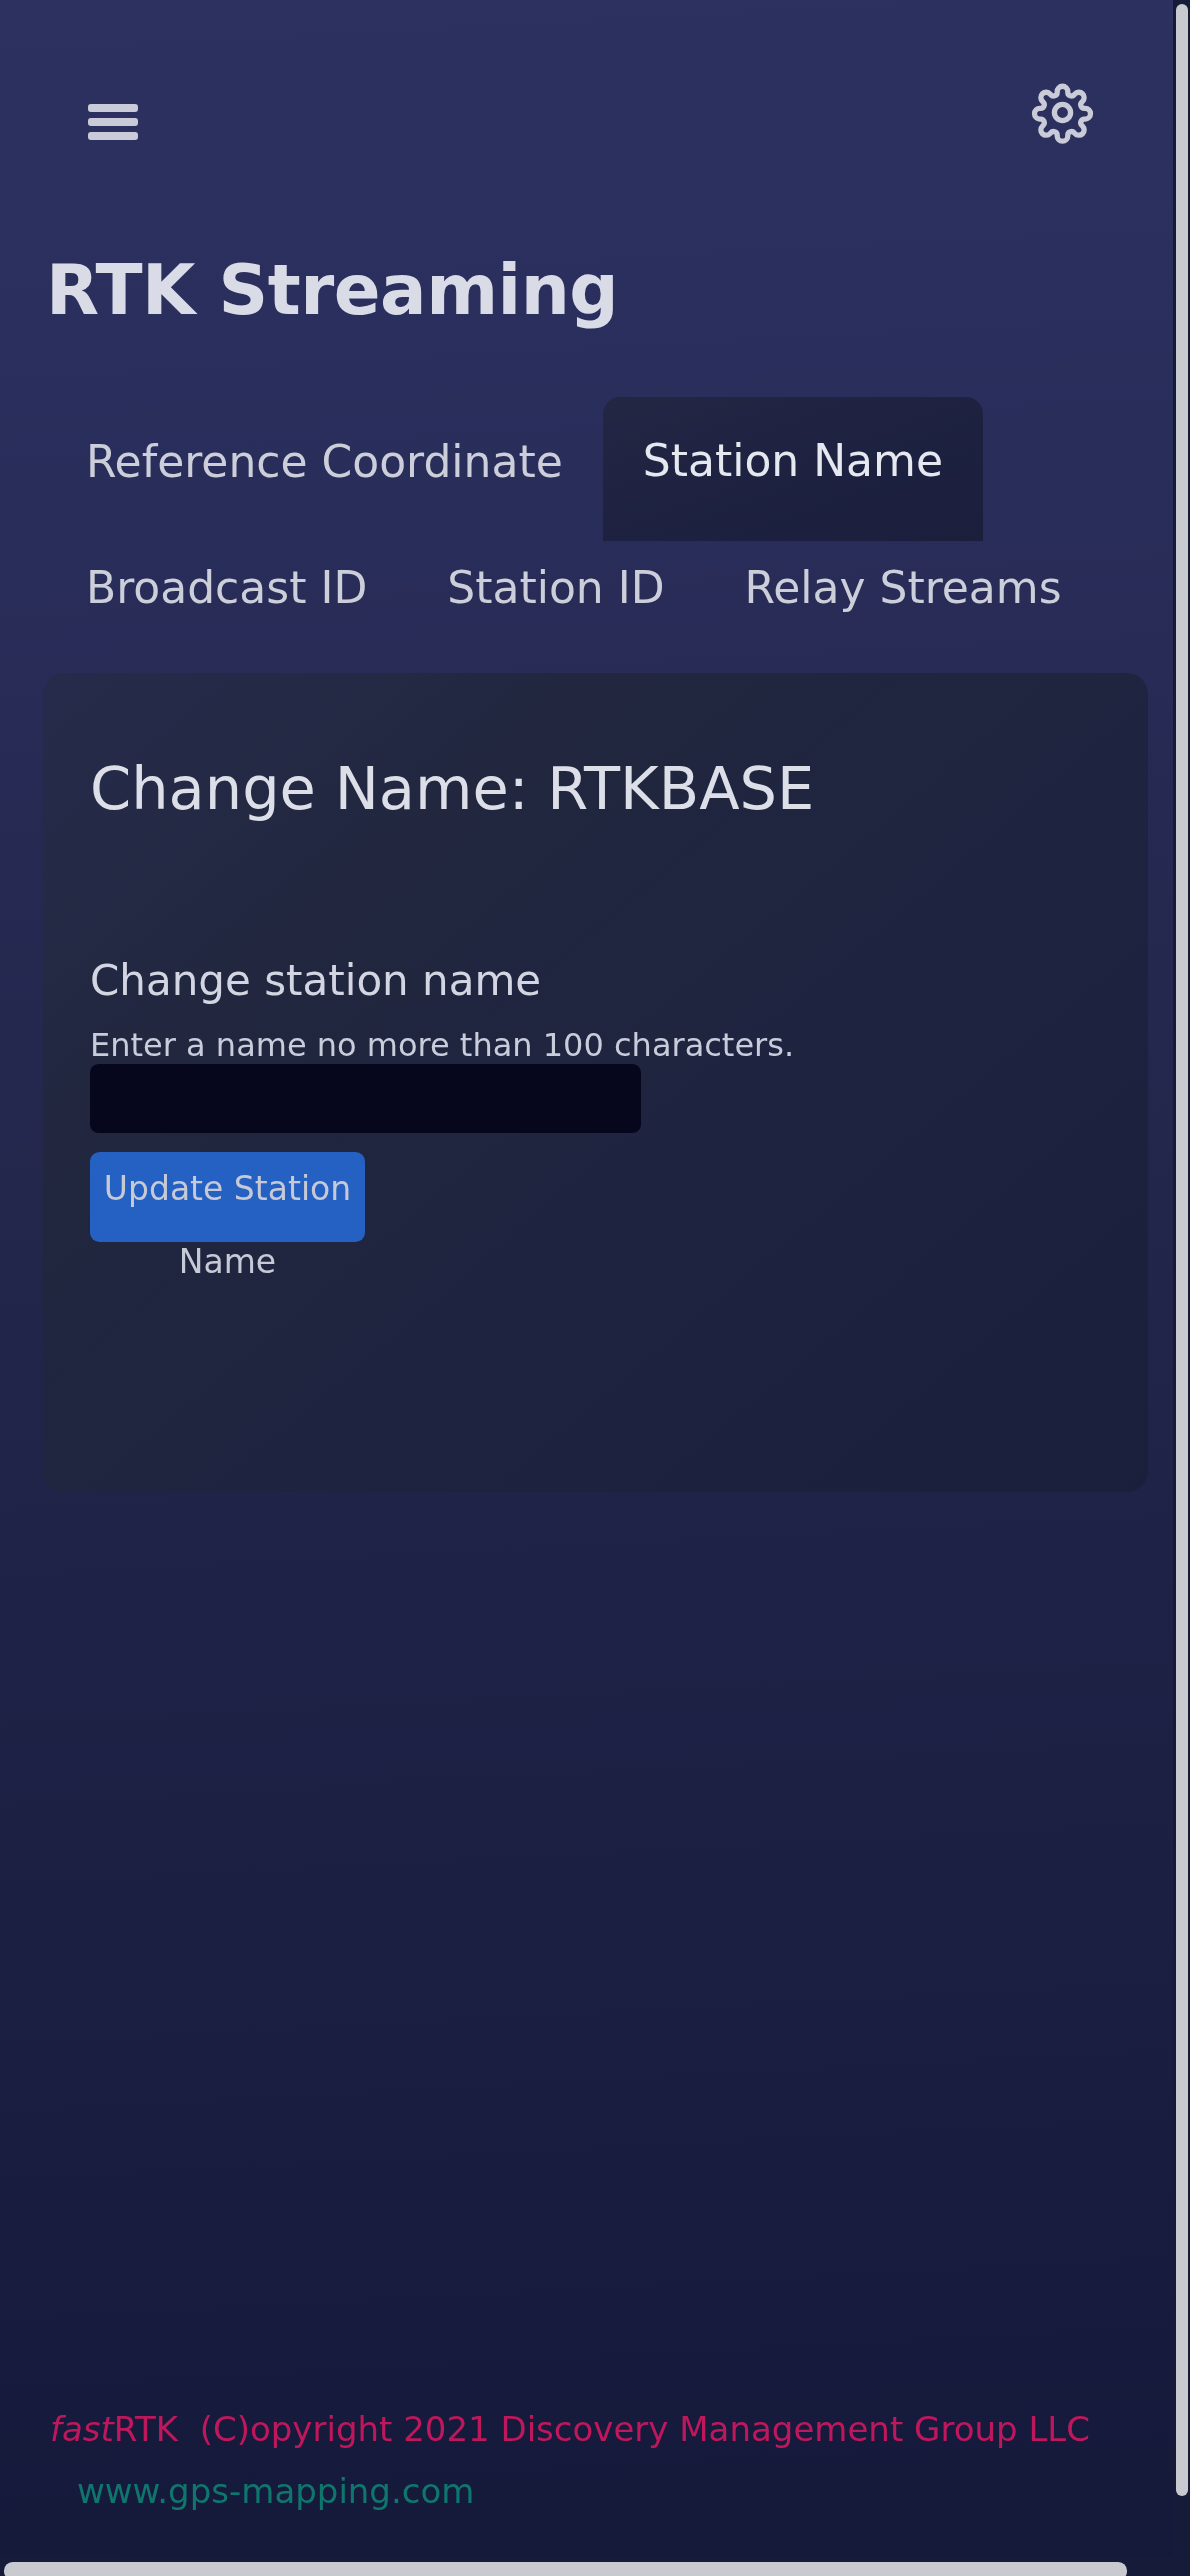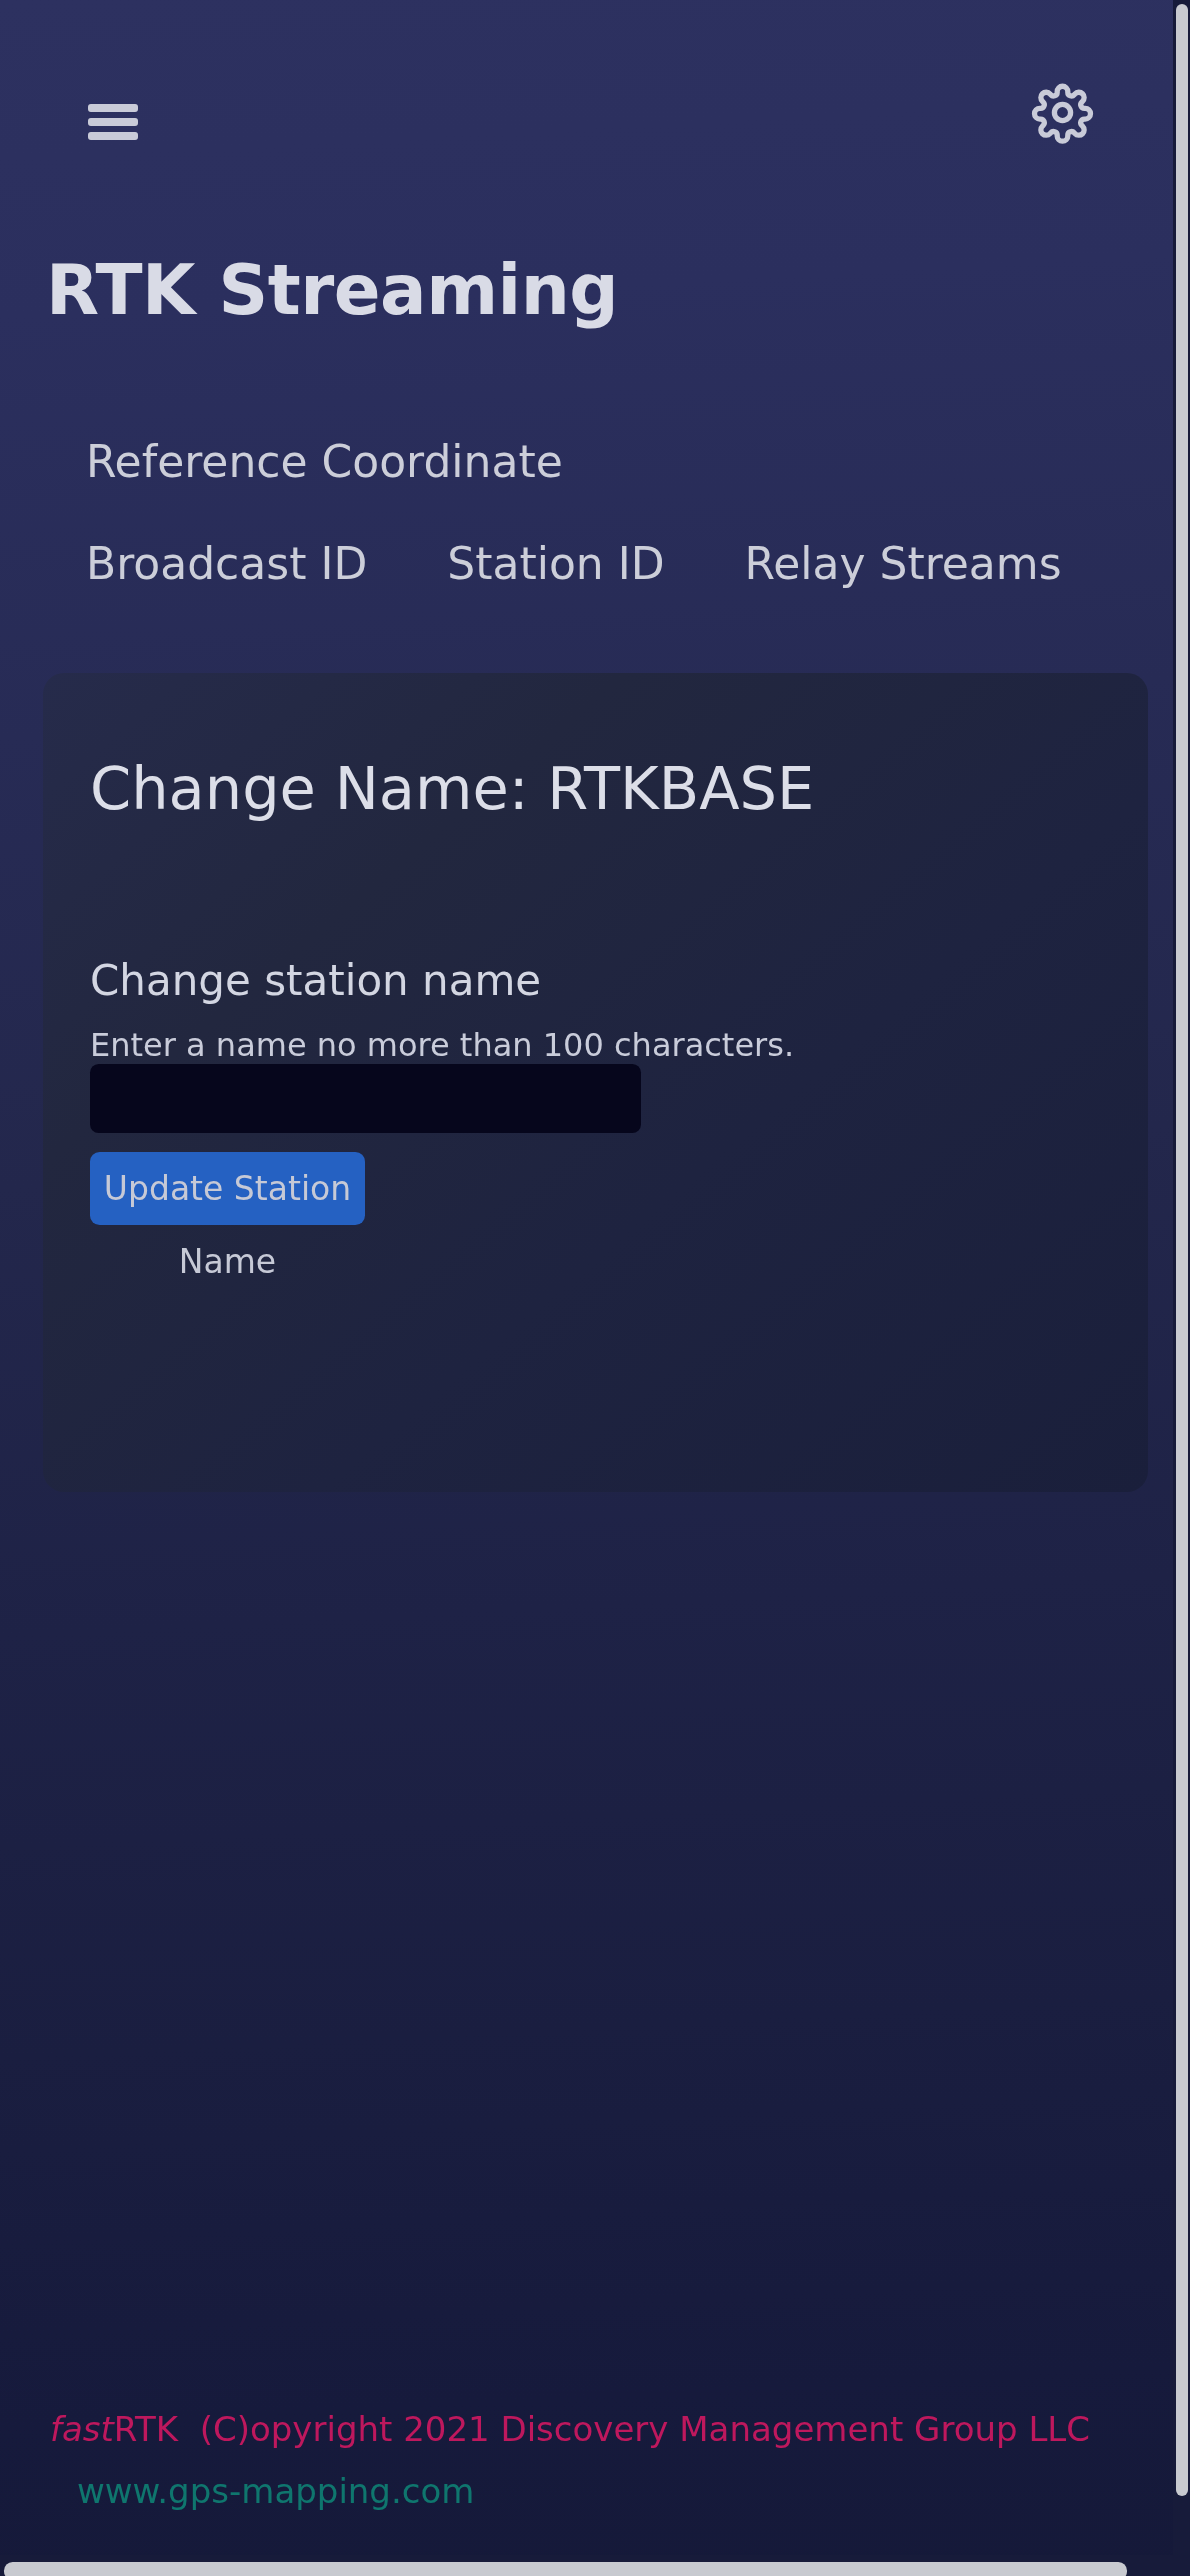--- a/index.html
+++ b/index.html
@@ -134,21 +134,21 @@
     border-radius:8.6px;
     color:#e2e4ee;
     font-size:31px;
     padding:0 15.3px;
     font-family:"DejaVu Sans", sans-serif;
     outline:none;
   }
   .update-btn {
     position:absolute;
     left:47px; top:479px;
-    width:275px; height:73px;
+    width:275px; height:90px;
     background:#2561c2;
     border:none;
     border-radius:9.6px;
     color:#c6c9d6;
     font-size:33px;
     font-family:"DejaVu Sans", sans-serif;
     cursor:pointer;
     text-align:center;
     line-height:73px;
     padding:0;
@@ -227,20 +227,23 @@
       </svg>
     </div>
   </div>
 
   <h1 class="page-title">RTK Streaming</h1>
 
   <div class="tabs">
     <div class="tab">
       <span>Reference Coordinate</span>
     </div>
+    <div class="tab active">
+      <span>Station Name</span>
+    </div>
     <div style="flex-basis:100%;height:0"></div>
     <div class="tab row2">
       <span>Broadcast ID</span>
     </div>
     <div class="tab row2">
       <span>Station ID</span>
     </div>
     <div class="tab row2">
       <span>Relay Streams</span>
     </div>

